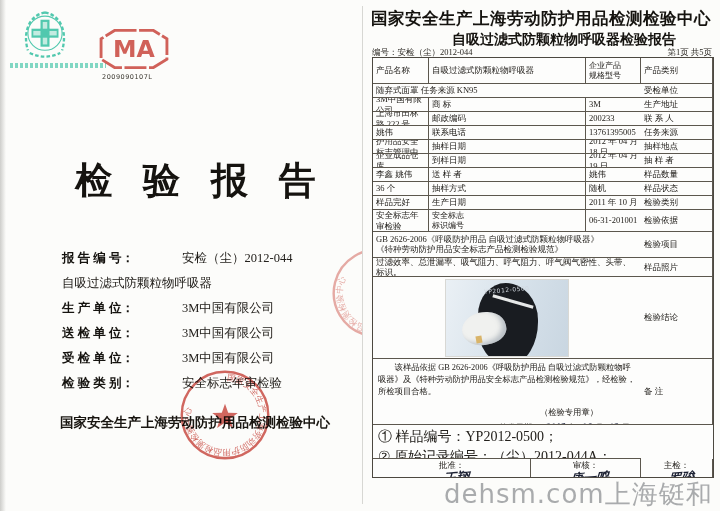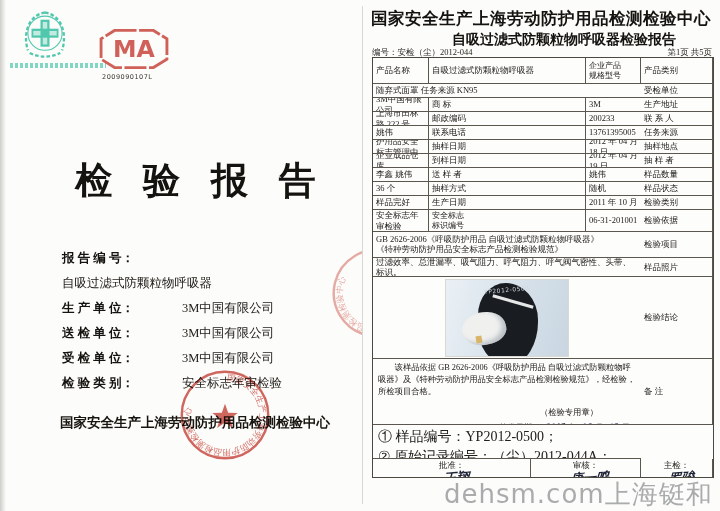--- a/index.html
+++ b/index.html
@@ -118,20 +118,21 @@
       <path d="M22,5 h46 l16,10 v24 l-16,10 h-46 l-16,-10 v-24 z" fill="none" stroke="#c9463e" stroke-width="3.4" stroke-dasharray="26 3"></path>
       <text x="45" y="37" text-anchor="middle" font-size="28" font-weight="bold" fill="#c9463e" font-family="DejaVu Sans, sans-serif">MA</text>
     </svg>
     <div class="ma-number">2009090107L</div>
 
     <div class="cover-title">检 验 报 告</div>
 
     <div class="cover-fields">
       <div class="cover-field">
         <span class="flab">报 告 编 号：</span>
+        <span class="fval">安检（尘）2012-044</span>
       </div>
       <div class="cover-field">
         <span class="fval">自吸过滤式防颗粒物呼吸器</span>
       </div>
       <div class="cover-field">
         <span class="flab">生 产 单 位：</span>
         <span class="fval">3M中国有限公司</span>
       </div>
       <div class="cover-field">
         <span class="flab">送 检 单 位：</span>

